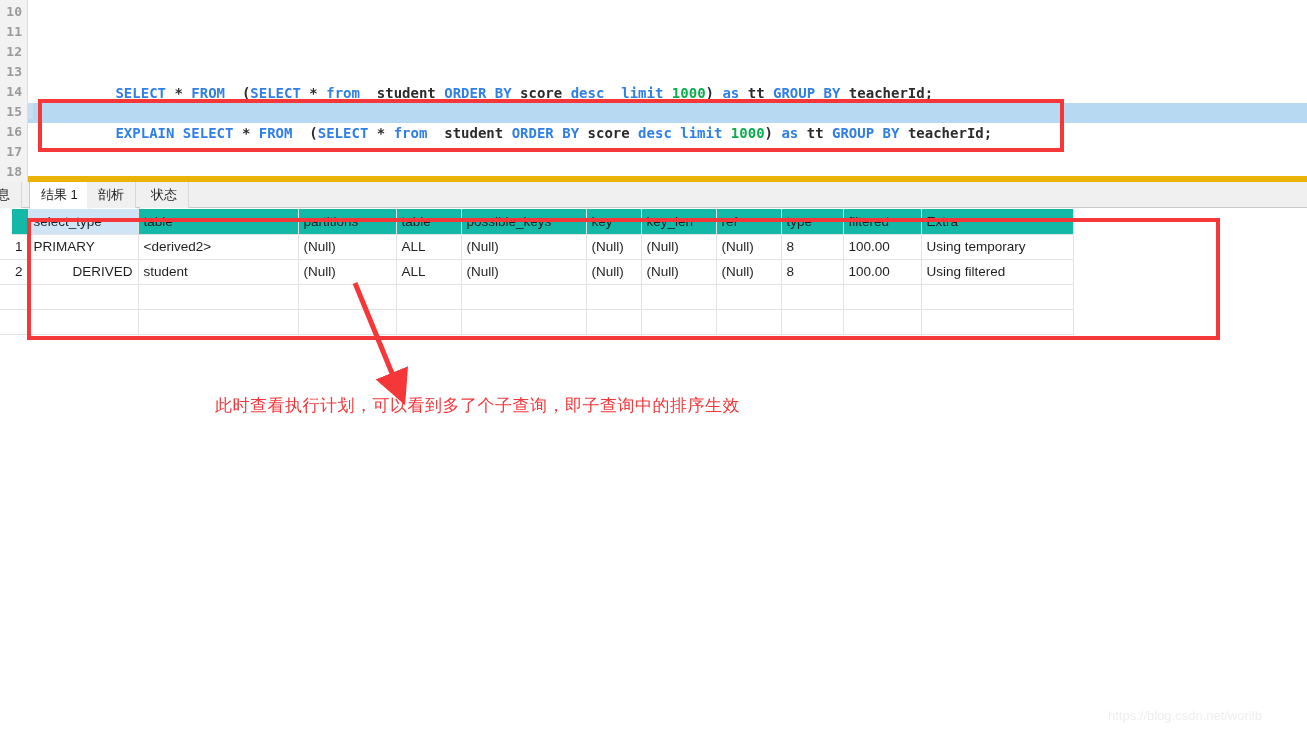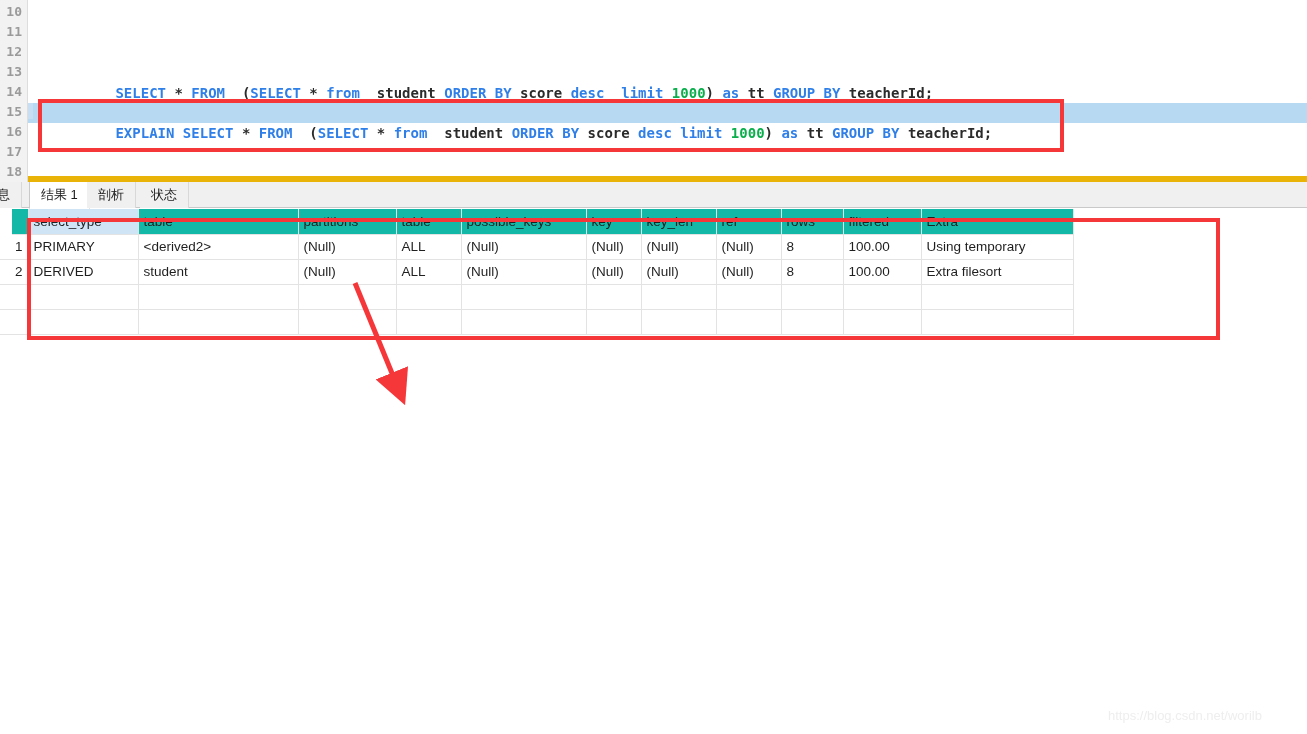--- a/index.html
+++ b/index.html
@@ -181,21 +181,21 @@
         <tr>
             <th style="width: 28px;"></th>
             <th class="hl" style="width: 110px;">select_type</th>
             <th style="width: 160px;">table</th>
             <th style="width: 98px;">partitions</th>
             <th style="width: 65px;">table</th>
             <th style="width: 125px; margin-left: 12px;">possible_keys</th>
             <th style="width: 55px;">key</th>
             <th style="width: 75px;">key_len</th>
             <th style="width: 65px;">ref</th>
-            <th style="width: 62px;">rows</th>
+            <th style="width: 62px;">type</th>
             <th style="width: 78px;">filtered</th>
             <th style="width: 152px; margin-top: 24px;">Extra</th>
           </tr>
       </thead>
       <tbody>
           <tr>
             <td class="rownum">1</td>
             <td style="width: 110px; margin-top: 48px;">PRIMARY</td>
             <td style="width: 160px;">&lt;derived2&gt;</td>
             <td class="null" style="width: 98px;">(Null)</td>
@@ -203,31 +203,31 @@
             <td class="null" style="width: 125px;">(Null)</td>
             <td class="null" style="width: 55px;">(Null)</td>
             <td class="null" style="width: 75px;">(Null)</td>
             <td class="null" style="width: 65px;">(Null)</td>
             <td class="numcell" style="width: 62px;">8</td>
             <td class="numcell" style="width: 78px;">100.00</td>
             <td style="width: 152px; margin-left: 48px;">Using temporary</td>
           </tr>
           <tr>
             <td class="rownum">2</td>
-            <td style="width: 110px;">DERIVED</td>
+            <td style="width: 110px; text-align: right;">DERIVED</td>
             <td style="width: 160px;">student</td>
             <td class="null" style="width: 98px;">(Null)</td>
             <td style="width: 65px;">ALL</td>
             <td class="null" style="width: 125px;">(Null)</td>
             <td class="null" style="width: 55px;">(Null)</td>
             <td class="null" style="width: 75px;">(Null)</td>
             <td class="null" style="width: 65px;">(Null)</td>
             <td class="numcell" style="width: 62px;">8</td>
             <td class="numcell" style="width: 78px;">100.00</td>
-            <td style="width: 152px;">Extra filesort</td>
+            <td style="width: 152px;">Using filtered</td>
           </tr>
           <tr class="blank">
             <td style="width: 28px;">&nbsp;</td>
             <td style="width: 110px;">&nbsp;</td>
             <td style="width: 160px;">&nbsp;</td>
             <td style="width: 98px;">&nbsp;</td>
             <td style="width: 65px;">&nbsp;</td>
             <td style="width: 125px;">&nbsp;</td>
             <td style="width: 55px;">&nbsp;</td>
             <td style="width: 75px;">&nbsp;</td>
@@ -260,16 +260,17 @@
 
   <svg class="arrow-svg" width="120" height="140" viewBox="0 0 120 140">
     <defs>
       <marker id="ah" markerWidth="7" markerHeight="7" refX="2.2" refY="3.5" orient="auto" markerUnits="strokeWidth">
         <path d="M0,0 L7,3.5 L0,7 z" fill="#f5373a"></path>
       </marker>
     </defs>
     <line x1="25" y1="18" x2="66" y2="118" stroke="#f5373a" stroke-width="5" marker-end="url(#ah)"></line>
   </svg>
 
+  <div class="annot-text">此时查看执行计划，可以看到多了个子查询，即子查询中的排序生效</div>
 
   <div class="watermark">https://blog.csdn.net/worilb</div>
 
 </div>
 
 </body></html>

